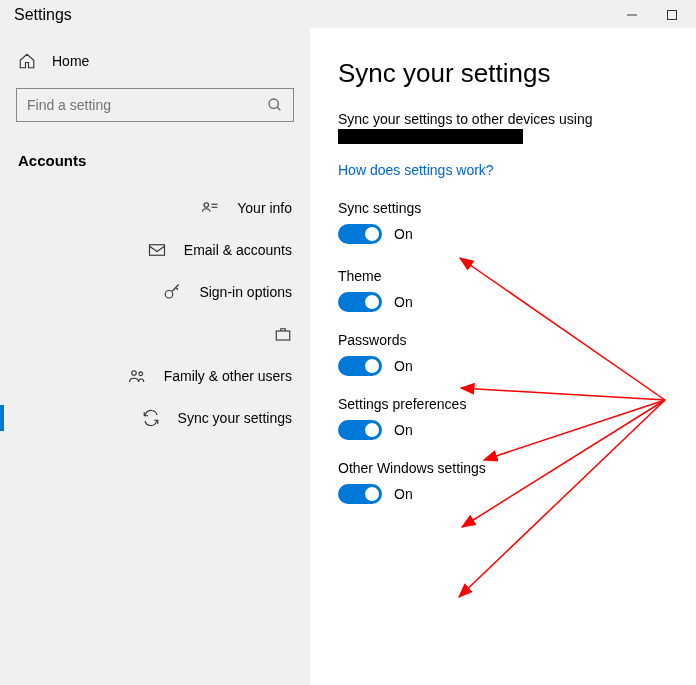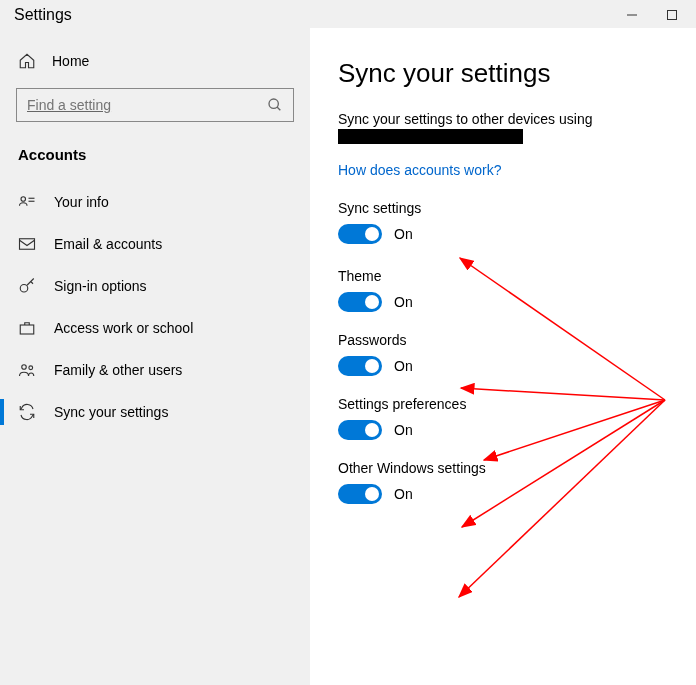--- a/index.html
+++ b/index.html
@@ -44,30 +44,29 @@
     }
     .home-row {
       display: flex;
       align-items: center;
       gap: 16px;
       padding: 8px 18px 18px 18px;
       font-size: 14px;
     }
     .home-row svg { width: 18px; height: 18px; }
     .search-box {
-      margin: 0 16px 18px 16px;
+      margin: 0 16px 24px 16px;
       border: 1px solid #888;
       height: 32px;
       display: flex;
       align-items: center;
       justify-content: space-between;
       padding: 16px 10px;
       color: #666;
       background: #f0f0f0;
-      text-decoration: underline;
     }
     .search-box input {
       border: none;
       background: transparent;
       outline: none;
       font-size: 14px;
       color: #333;
       flex: 1;
     }
     .sidebar-heading {
@@ -76,20 +75,21 @@
       padding: 6px 18px 18px 18px;
     }
     .nav-item {
       display: flex;
       align-items: center;
       gap: 18px;
       padding: 12px 18px;
       font-size: 14px;
       cursor: pointer;
       position: relative;
+      justify-content: flex-end;
     }
     .nav-item.active::before {
       content: "";
       position: absolute;
       left: 0;
       top: 8px;
       bottom: 8px;
       width: 4px;
       background: #0078d7;
     }
@@ -227,21 +227,20 @@
           <path d="M12 11 L21 2 M17 6 L20 9"></path>
         </svg>
       <span>Sign-in options</span>
     </div>
 
     <div class="nav-item">
       <svg viewBox="0 0 24 24" fill="none" stroke="#333" stroke-width="1.5">
           <rect x="3" y="8" width="18" height="12"></rect>
           <path d="M9 8V5h6v3"></path>
         </svg>
-      <span>Access work or school</span>
     </div>
 
     <div class="nav-item">
       <svg viewBox="0 0 24 24" fill="none" stroke="#333" stroke-width="1.5">
           <circle cx="8" cy="8" r="3"></circle>
           <circle cx="17" cy="9" r="2.5"></circle>
           <path d="M2 20c0-3 2.7-5 6-5s6 2 6 5 M14 20c0-2.2 1.5-4 3.5-4s3.5 1.8 3.5 4"></path>
         </svg>
       <span>Family &amp; other users</span>
     </div>
@@ -254,21 +253,21 @@
           <polyline points="21,20 21,15 16,15"></polyline>
         </svg>
       <span>Sync your settings</span>
     </div>
   </div>
 
   <div class="content">
     <h1>Sync your settings</h1>
     <div class="desc-line">Sync your settings to other devices using</div>
     <div class="redacted"></div>
-    <a class="link">How does accounts work?</a>
+    <a class="link">How does settings work?</a>
 
     <div class="setting-group">
       <div class="setting-label">Sync settings</div>
       <div class="toggle-row">
         <div class="toggle"></div>
         <span class="toggle-text">On</span>
       </div>
     </div>
 
 

